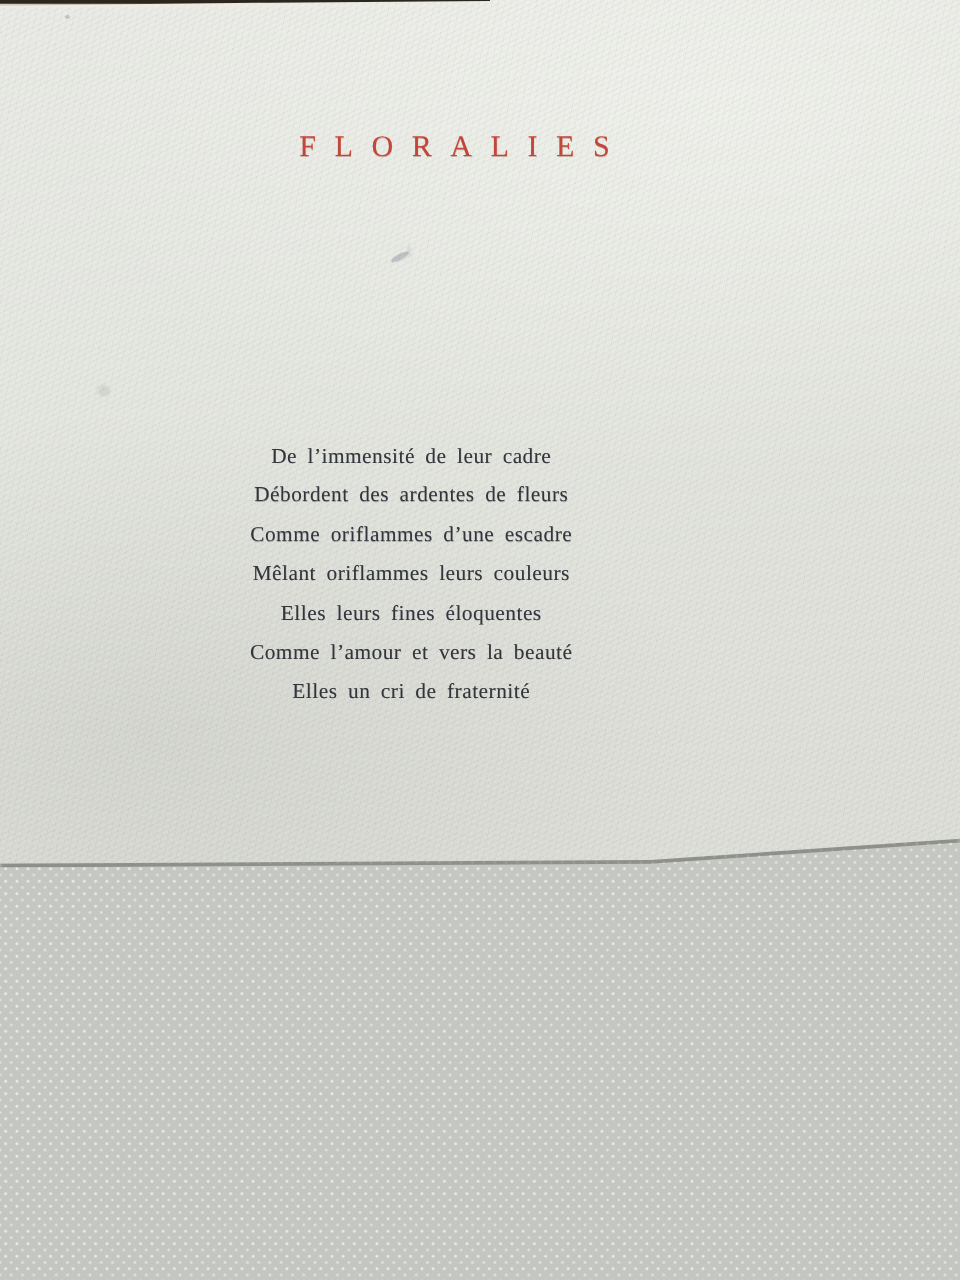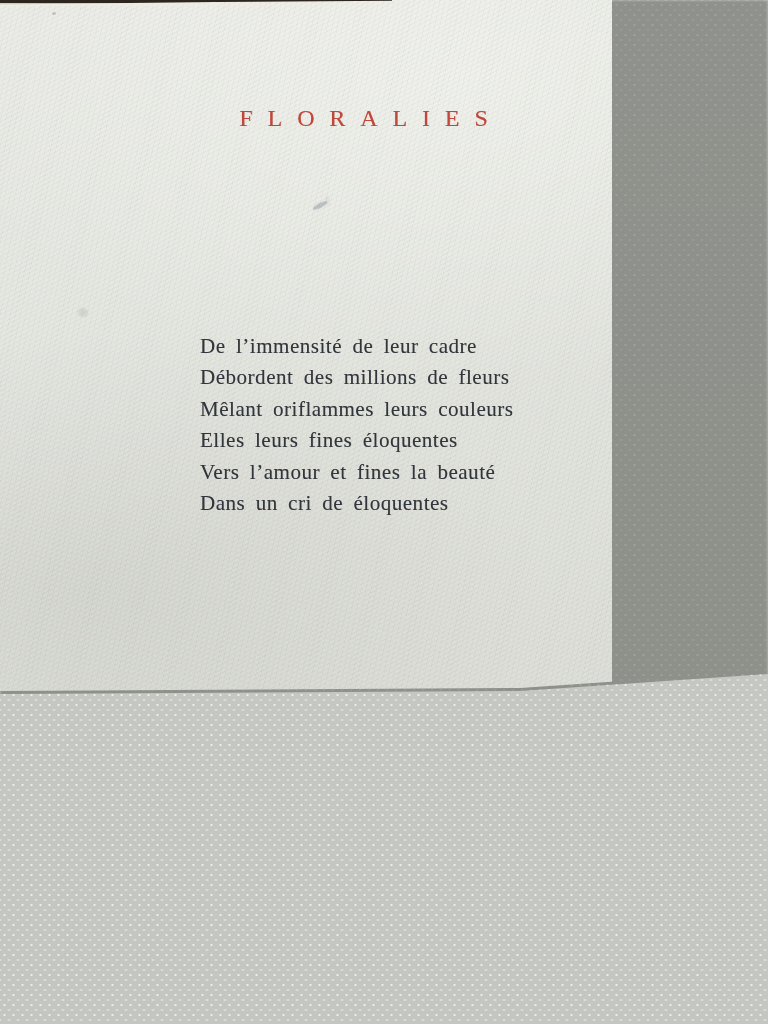--- a/index.html
+++ b/index.html
@@ -28,21 +28,21 @@
     top: 0; left: 0;
     width: 768px; height: 697px;
     background: rgba(96,99,92,0.55);
     clip-path: polygon(0 0, 768px 0, 768px 674px, 520px 691px, 0 694px);
     filter: blur(1.5px);
   }
   
   .paper {
     position: absolute;
     top: 0; left: 0;
-    width: 612px; height: 695px;
+    width: 768px; height: 695px;
     background:
       radial-gradient(ellipse 900px 500px at 75% 12%, rgba(255,255,250,0.35), rgba(255,255,250,0) 60%),
       radial-gradient(ellipse 700px 400px at 15% 85%, rgba(105,110,100,0.10), rgba(105,110,100,0) 65%),
       linear-gradient(168deg, #e9eae5 0%, #e4e6e0 35%, #dfe1da 68%, #dadcd5 100%);
     clip-path: polygon(0 0, 768px 0, 768px 671px, 520px 688px, 0 691px);
   }
   
   .grain {
     position: absolute;
     inset: 0;
@@ -76,27 +76,28 @@
     transform: translateX(-13px);
     font-size: 24px;
     font-weight: normal;
     line-height: 24px;
     letter-spacing: 0.62em;
     color: #c3463a;
     text-shadow: 0.3px 0.3px 0.4px rgba(150,60,50,0.35);
   }
   .poem {
     position: absolute;
-    top: 331px; left: 200px;
-    font-size: 21px;
+    top: 349px; left: 200px;
+    font-size: 17px;
     line-height: 31.4px;
     letter-spacing: 0.025em;
     word-spacing: 0.22em;
     color: #31353c;
     text-shadow: 0.3px 0.3px 0.4px rgba(40,44,52,0.3);
+    text-align: center;
   }
   .speck-1 {
     position: absolute; left: 312px; top: 203px;
     width: 16px; height: 5px;
     background: rgba(88,98,118,0.30);
     border-radius: 50%;
     transform: rotate(-28deg);
     filter: blur(0.6px);
   }
   .speck-2 {
@@ -130,20 +131,21 @@
     <div class="grain"></div>
     <div class="top-edge-dark"></div>
     <div class="top-edge-highlight"></div>
     <div class="speck-1"></div>
     <div class="speck-2"></div>
     <div class="speck-3"></div>
     <div class="speck-4"></div>
     <h1 class="poem-title">FLORALIES</h1>
     <div class="poem">
       <div>De l’immensité de leur cadre</div>
-      <div>Débordent des millions de fleurs</div>
+      <div>Débordent des ardentes de fleurs</div>
+      <div>Comme oriflammes d’une escadre</div>
       <div>Mêlant oriflammes leurs couleurs</div>
       <div>Elles leurs fines éloquentes</div>
-      <div>Vers l’amour et fines la beauté</div>
-      <div>Dans un cri de éloquentes</div>
+      <div>Comme l’amour et vers la beauté</div>
+      <div>Elles un cri de fraternité</div>
     </div>
   </div>
 </div>
 
 </body></html>

